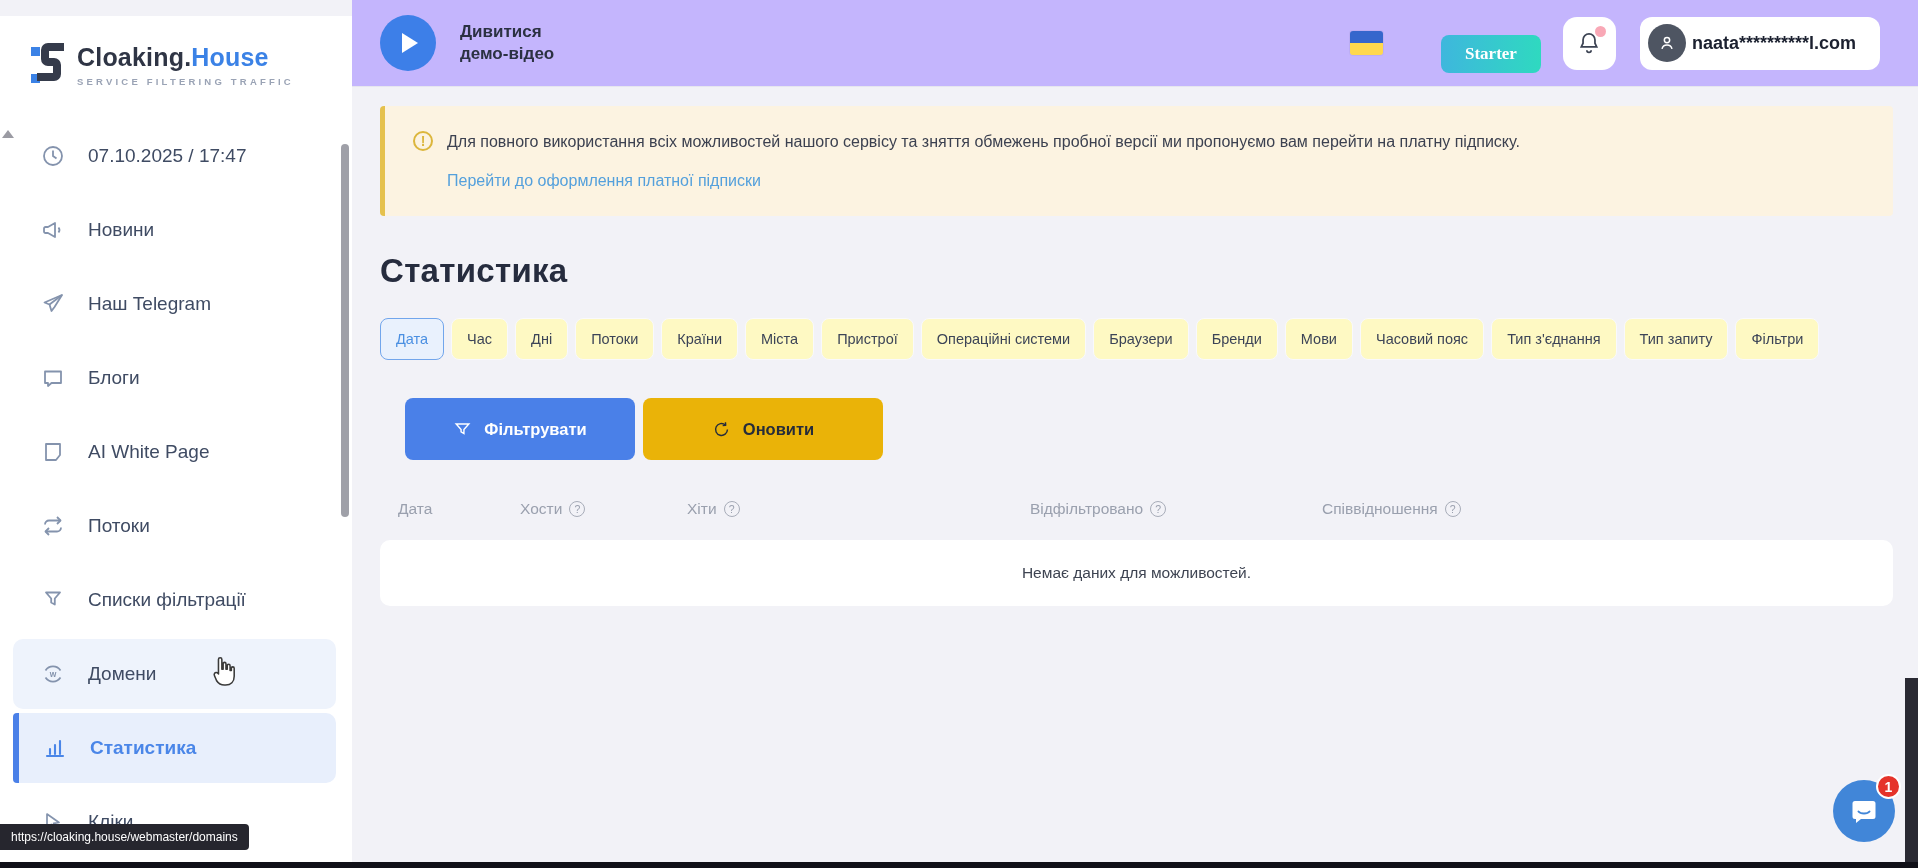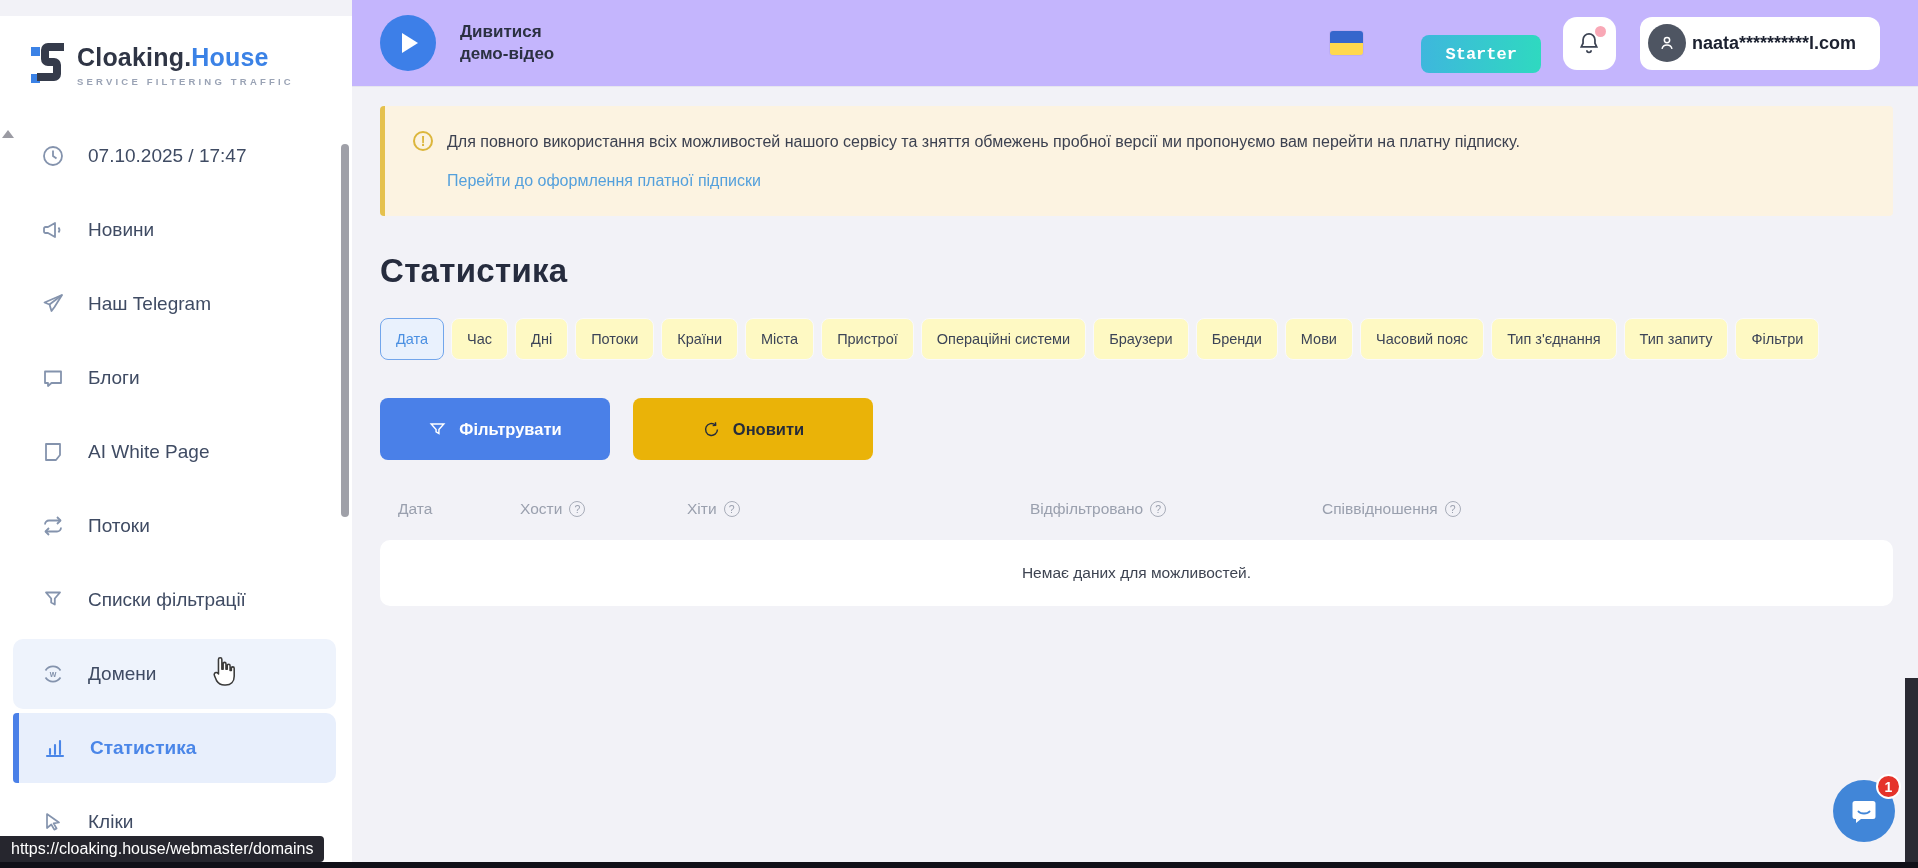--- a/index.html
+++ b/index.html
@@ -37,21 +37,21 @@
               display:flex; align-items:center; justify-content:center; cursor:pointer; }
   .play-tri { width:0; height:0; border-top:10px solid transparent; border-bottom:10px solid transparent;
               border-left:16px solid #ffffff; margin-left:4px; }
   .demo-text { margin-left:24px; font-size:17px; font-weight:700; color:#2b3142; line-height:1.3; }
   .hspacer { flex:1; }
   .flag { width:33px; height:24px; border-radius:3px; overflow:hidden; flex:none; box-shadow:0 0 0 1px rgba(0,0,0,.04); }
   .flag .f-top { height:12px; background:#3566cc; }
   .flag .f-bot { height:12px; background:#ffd84d; }
   .plan-btn { margin-left:58px; height:38px; padding:0 24px; border:none; border-radius:8px; cursor:pointer;
               background:linear-gradient(90deg,#3eb7dd,#2fd9c0); color:#fff; font-weight:700; font-size:17px;
-              font-family:Liberation Mono, monospace; display:flex; align-items:center;margin-top:22px; }
+              font-family:Liberation Serif, serif; display:flex; align-items:center;margin-top:22px; }
   .bell-wrap { position:relative; margin-left:22px; width:53px; height:53px; background:#fff; border-radius:14px;
                display:flex; align-items:center; justify-content:center; cursor:pointer; }
   .bell-wrap svg { width:26px; height:26px; color:#3c4353; }
   .bell-dot { position:absolute; top:9px; right:10px; width:11px; height:11px; border-radius:50%; background:#f9a8b6; }
   .user-chip { margin-left:24px; height:53px; background:#fff; border-radius:12px; display:flex; align-items:center;
                gap:6px; padding:0 24px 0 8px; cursor:pointer; }
   .avatar { width:38px; height:38px; border-radius:50%; background:#4e5562; display:flex; align-items:center; justify-content:center; }
   .avatar svg { width:20px; height:20px; color:#fff; }
   .user-name { font-size:18px; font-weight:700; color:#1c2130; }
 
@@ -65,38 +65,38 @@
   .banner-text { font-size:16px; color:#3c4150; line-height:1.5; max-width:1430px; }
   .banner-link { display:inline-block; margin:18px 0 0 34px; color:#54a0dc; font-size:16px; text-decoration:none; cursor:pointer; }
 
   .page-title { margin-top:36px; font-size:33px; font-weight:800; color:#262c3e; letter-spacing:.3px; }
 
   .chips { margin-top:28px; display:flex; flex-wrap:wrap; gap:8px 7px; max-width:1520px; }
   .chip { height:42px; padding:0 15px; background:#fef9c3; border:1px solid #f9f9fc; border-radius:8px;
           font-size:14.5px; color:#3c4457; display:flex; align-items:center; cursor:pointer; white-space:nowrap; }
   .chip.active { background:#e9f1fd; border-color:#72a6ec; color:#4a8fe2; }
 
-  .actions { margin-top:38px; display:flex; gap:23px; }
+  .actions { margin-top:38px; display:flex; gap:8px;margin-left:25px; }
   .btn { height:62px; border:none; border-radius:8px; font-family:inherit; font-size:16.5px; font-weight:600;
          display:flex; align-items:center; justify-content:center; gap:12px; cursor:pointer; }
   .btn svg { width:19px; height:19px; }
   .btn-filter { width:230px; background:#4a80e8; color:#ffffff; }
   .btn-refresh { width:240px; background:#eab308; color:#262c3a; }
 
   .thead { margin-top:40px; display:grid; grid-template-columns:122px 167px 343px 292px 1fr;
            padding-left:18px; color:#9aa0ae; font-size:15.5px; align-items:center; }
   .th { display:flex; align-items:center; gap:7px; }
   .help-circle { width:16px; height:16px; border:1.5px solid #a8adb9; border-radius:50%; font-size:10.5px;
                  color:#9aa0ae; display:flex; align-items:center; justify-content:center; cursor:pointer; }
   .empty-row { margin-top:22px; background:#ffffff; border-radius:10px; height:66px;
                display:flex; align-items:center; justify-content:center; font-size:15.5px; color:#3e4452; }
 
   
-  .status-tooltip { position:absolute; left:0; bottom:6px; height:26px; line-height:26px; background:#26262e;
-                    color:#fff; font-size:16px; padding:0 11px; border-radius:0 4px 4px 0; z-index:40; white-space:nowrap; }
+  .status-tooltip { position:absolute; left:0; bottom:18px; height:26px; line-height:26px; background:#26262e;
+                    color:#fff; font-size:12px; padding:0 11px; border-radius:0 4px 4px 0; z-index:40; white-space:nowrap; }
   .edge-bottom { position:absolute; left:0; right:0; bottom:0; height:6px; background:#101018; z-index:50; }
   .edge-right { position:absolute; right:0; bottom:0; width:13px; height:190px; background:#2a2a33; z-index:45; }
 
   .chat-fab { position:absolute; right:23px; bottom:26px; width:62px; height:62px; border-radius:50%; background:#4186d8;
               display:flex; align-items:center; justify-content:center; cursor:pointer; z-index:44; }
   .chat-badge { position:absolute; top:-6px; right:-6px; min-width:25px; height:25px; border-radius:50%;
                 background:#e5332a; border:2.5px solid #fff; color:#fff; font-size:14px; font-weight:700;
                 display:flex; align-items:center; justify-content:center; }
   .cursor-hand { position:absolute; left:208px; top:655px; z-index:30; pointer-events:none; }
 </style>

